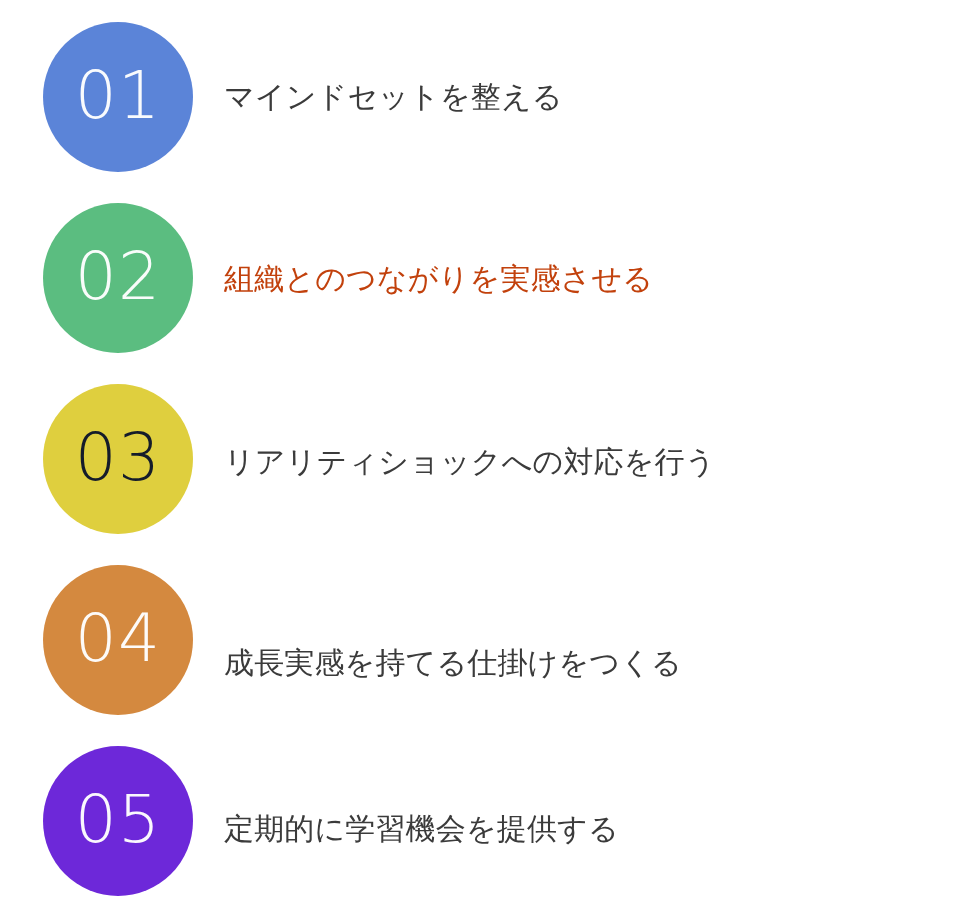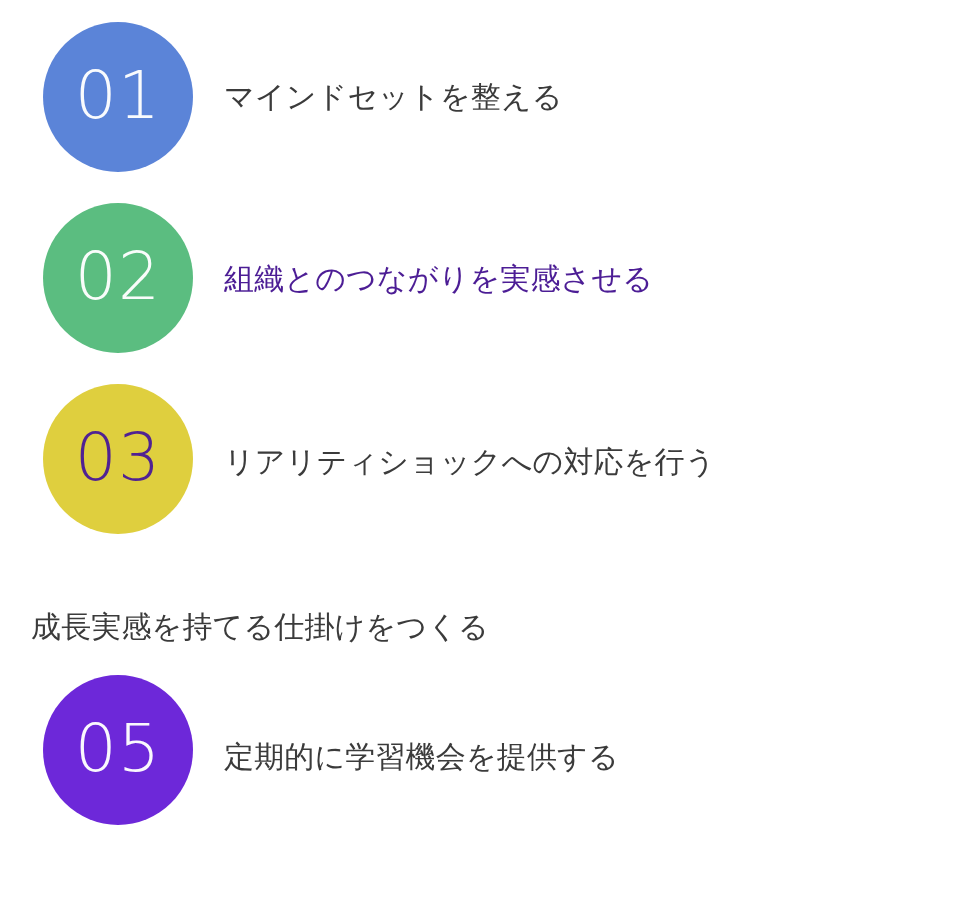--- a/index.html
+++ b/index.html
@@ -92,31 +92,34 @@
     <div class="step-badge" style="background: rgb(91, 132, 216);">
       <span class="step-number" style="color: rgb(255, 255, 255);">01</span>
     </div>
     <div class="step-label" style="color: rgb(59, 59, 59);">マインドセットを整える</div>
   </div>
 
   <div class="step-row" data-index="1">
     <div class="step-badge" style="background: rgb(91, 189, 128);">
       <span class="step-number" style="color: rgb(255, 255, 255);">02</span>
     </div>
-    <div class="step-label" style="color: #4c1d95;">組織とのつながりを実感させる</div>
+    <div class="step-label" style="color: #c2410c;">組織とのつながりを実感させる</div>
   </div>
 
   <div class="step-row" data-index="2">
     <div class="step-badge" style="background: rgb(223, 207, 62);">
-      <span class="step-number" style="color: #4c1d95;">03</span>
+      <span class="step-number" style="color: #0f172a;">03</span>
     </div>
     <div class="step-label" style="color: rgb(59, 59, 59);">リアリティショックへの対応を行う</div>
   </div>
 
   <div class="step-row" data-index="3">
+    <div class="step-badge" style="background: rgb(212, 137, 63);">
+      <span class="step-number" style="color: rgb(255, 255, 255);">04</span>
+    </div>
     <div class="step-label" style="color: rgb(59, 59, 59);">成長実感を持てる仕掛けをつくる</div>
   </div>
 
   <div class="step-row" data-index="4">
     <div class="step-badge" style="background: #6d28d9;">
       <span class="step-number" style="color: rgb(255, 255, 255);">05</span>
     </div>
     <div class="step-label" style="color: rgb(59, 59, 59);">定期的に学習機会を提供する</div>
   </div>
 

